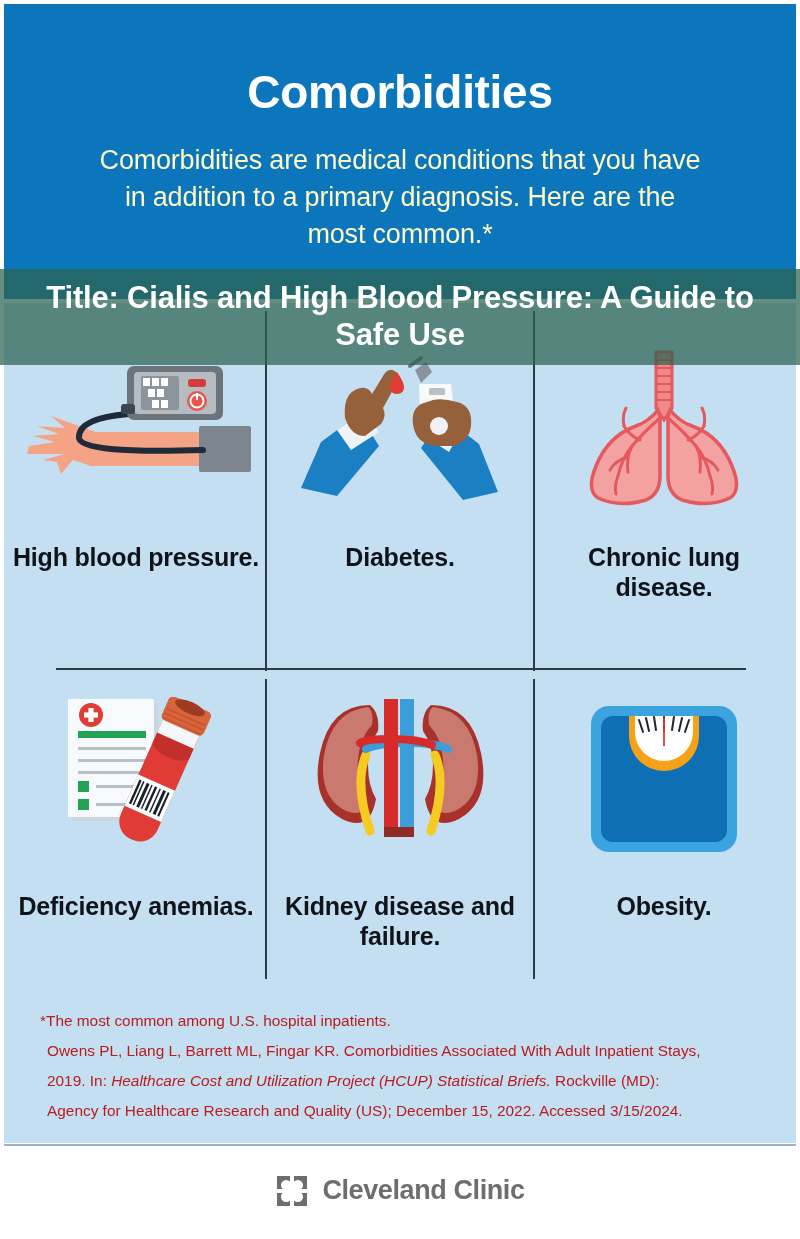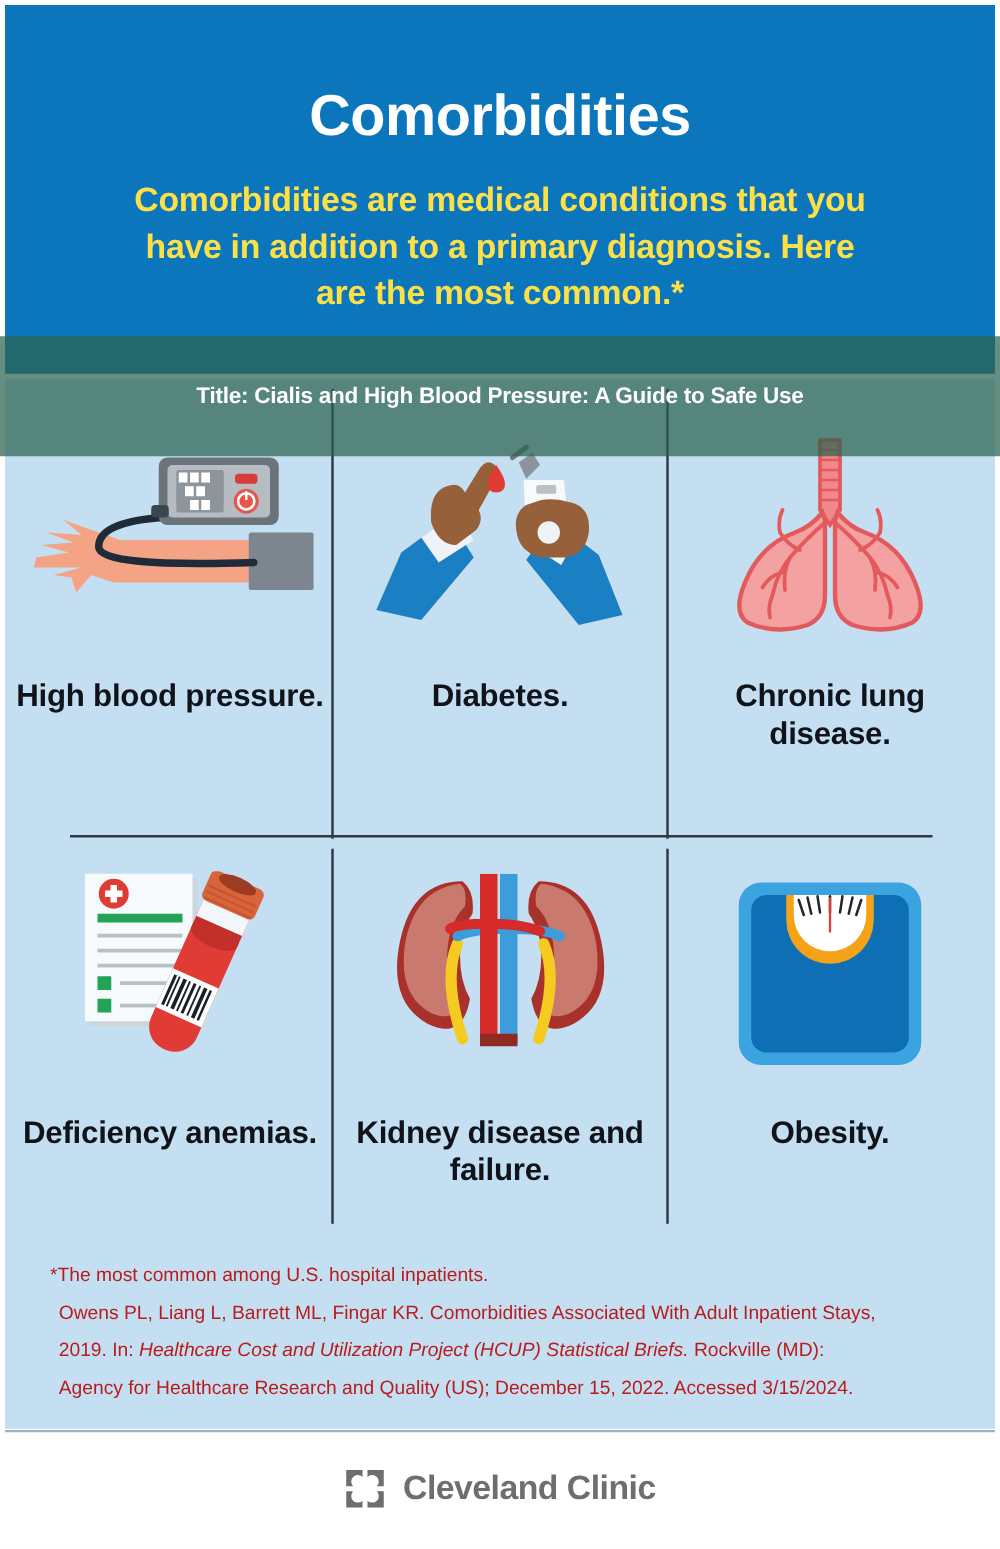--- a/index.html
+++ b/index.html
@@ -33,23 +33,23 @@
   }
   .header-title {
     color: #ffffff;
     font-size: 46px;
     font-weight: bold;
     letter-spacing: -0.3px;
     line-height: 1.05;
     margin: 0 0 26px 0;
   }
   .header-sub {
-    color: #fde047;
+    color: #fef9c3;
     font-size: 27px;
-    font-weight: bold;
+    font-weight: normal;
     line-height: 1.37;
     margin: 0 auto;
     width: 610px;
     letter-spacing: -0.2px;
   }
 
   
   .body-panel {
     position: absolute;
     left: 4px;
@@ -131,21 +131,21 @@
     width: 800px;
     height: 96px;
     background: rgba(43, 99, 79, 0.72);
     display: flex;
     align-items: center;
     justify-content: center;
     z-index: 40;
   }
   .overlay-text {
     color: #ffffff;
-    font-size: 18px;
+    font-size: 31px;
     font-weight: bold;
     text-align: center;
     line-height: 1.18;
     width: 730px;
     letter-spacing: -0.2px;
   }
 
   
   .footnote {
     position: absolute;

